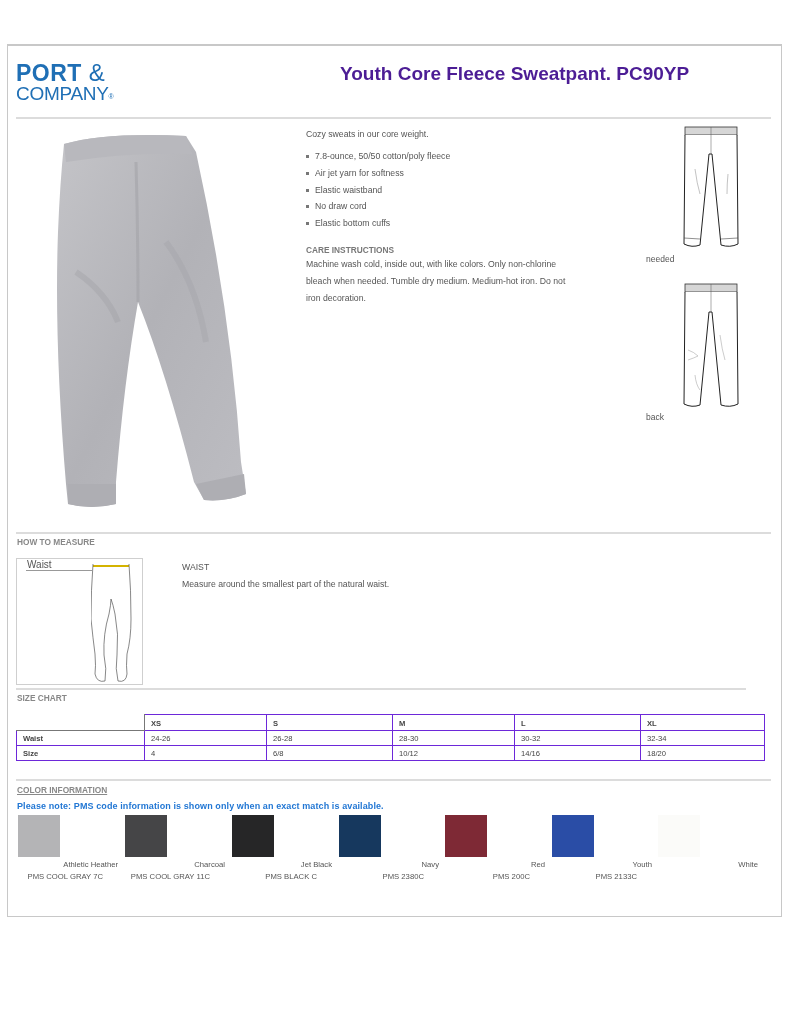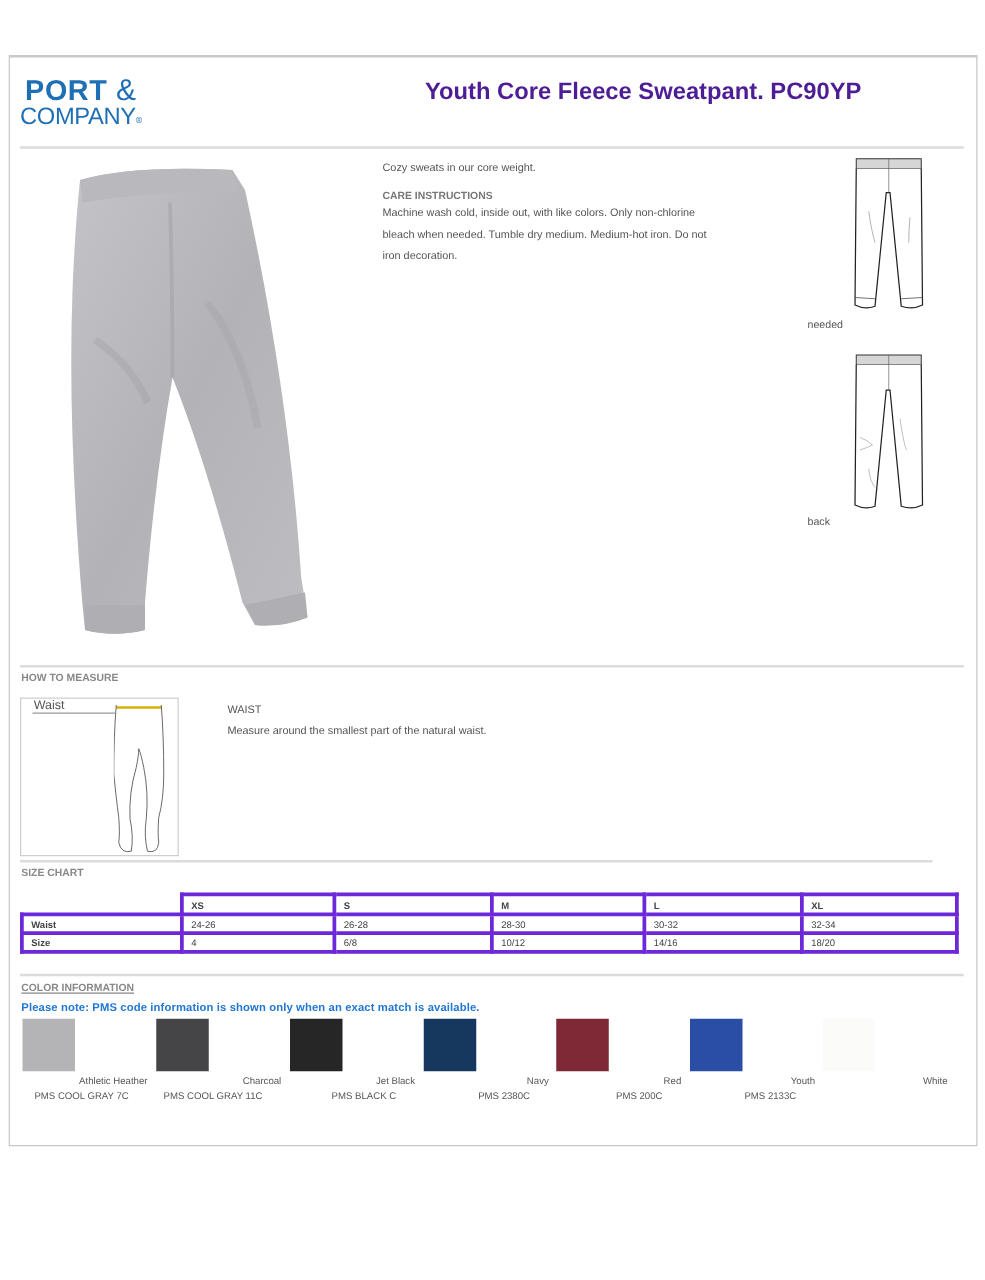--- a/index.html
+++ b/index.html
@@ -6,21 +6,21 @@
     html, body { width: 788px; height: 1024px; background: #ffffff; overflow: hidden; }
     body { font-family: "Liberation Sans", sans-serif; color: #444; position: relative; }
 
     .frame {
       position: absolute; left: 7px; top: 44px; width: 775px; height: 873px;
       border: 1px solid #c8c8c8; border-top: 2px solid #c8c8c8; background: #fff;
     }
 
     
     .logo { position: absolute; left: 16px; top: 61px; line-height: 1; }
-    .logo .l1 { font-size: 23px; font-weight: bold; color: #1f6fb5; letter-spacing: 0.5px; text-align: center; }
+    .logo .l1 { font-size: 23px; font-weight: bold; color: #1f6fb5; letter-spacing: 0.5px; }
     .logo .l1 .amp { font-weight: normal; font-size: 24px; }
     .logo .l2 { font-size: 19px; color: #1f6fb5; letter-spacing: -0.3px; margin-top: -1px; }
     .logo .reg { font-size: 7px; vertical-align: 1px; }
     .title { position: absolute; left: 340px; top: 63px; font-size: 19px; font-weight: bold; color: #4c1d95; }
     .hr { position: absolute; height: 2px; background: #dcdcdc; }
 
     
     .product-photo { position: absolute; left: 46px; top: 122px; width: 220px; height: 392px; }
 
     
@@ -41,21 +41,21 @@
 
     
     .measure-box { position: absolute; left: 16px; top: 558px; width: 127px; height: 127px; border: 1px solid #cfcfcf; background: #fff; }
     .measure-label { position: absolute; left: 10px; top: 0px; font-size: 10px; color: #555; }
     .measure-underline { position: absolute; left: 9px; top: 11px; width: 66px; height: 1px; background: #999; }
     .measure-head { position: absolute; left: 182px; top: 562px; font-size: 8.7px; color: #555; }
     .measure-text { position: absolute; left: 182px; top: 579px; font-size: 8.7px; color: #555; }
 
     
     .size-table { position: absolute; left: 16px; top: 714px; border-collapse: collapse; font-size: 7.6px; color: #444; }
-    .size-table td { height: 15px; padding: 1px 5px 0 6px; border: 3px solid #6d28d9; vertical-align: middle; }
+    .size-table td { height: 15px; padding: 1px 5px 0 6px; border: 1px solid #6d28d9; vertical-align: middle; }
     .size-table td.blank { border: none; border-right: 1px solid #777; border-bottom: 1px solid #777; }
     .size-table td.rowhead { font-weight: bold; }
     .size-table tr.head td { height: 16px; font-weight: bold; }
 
     
     .note { position: absolute; left: 17px; top: 801px; font-size: 9px; font-weight: bold; color: #2277d4; letter-spacing: 0.1px; }
     .swatch-col { position: absolute; top: 815px; width: 100px; text-align: right; }
     .swatch { width: 42px; height: 42px; }
     .swatch-name { font-size: 7.7px; color: #555; margin-top: 3px; line-height: 10.5px; }
     .swatch-pms { font-size: 7.7px; color: #555; line-height: 11px; width: 85px; }
@@ -84,20 +84,27 @@
   <path d="M18 22 Q60 10 140 14 L146 32 Q80 30 20 40 Z" fill="#b8b8bd"></path>
   <path d="M90 40 Q92 110 92 180" stroke="#a3a3a8" stroke-width="3" fill="none" opacity="0.6"></path>
   <path d="M30 150 Q60 170 72 200" stroke="#a0a0a6" stroke-width="6" fill="none" opacity="0.4"></path>
   <path d="M120 120 Q150 160 160 220" stroke="#a0a0a6" stroke-width="6" fill="none" opacity="0.35"></path>
   <path d="M22 362 L70 362 L70 382 Q45 388 22 382 Z" fill="#aeaeb3"></path>
   <path d="M150 362 L198 352 L200 372 Q180 380 158 378 Z" fill="#aeaeb3"></path>
 </svg>
 
 <div class="desc">
   <div class="intro">Cozy sweats in our core weight.</div>
+  <ul>
+    <li>7.8-ounce, 50/50 cotton/poly fleece</li>
+    <li>Air jet yarn for softness</li>
+    <li>Elastic waistband</li>
+    <li>No draw cord</li>
+    <li>Elastic bottom cuffs</li>
+  </ul>
   <div class="care-title">CARE INSTRUCTIONS</div>
   <div class="care-text">Machine wash cold, inside out, with like colors. Only non-chlorine bleach when needed. Tumble dry medium. Medium-hot iron. Do not iron decoration.</div>
 </div>
 
 <svg class="flat" style="left:680px; top:124px; width:62px; height:130px;" viewBox="0 0 62 130">
   <rect x="5" y="3" width="52" height="8" fill="#d6d6d6" stroke="#333" stroke-width="0.8"></rect>
   <path d="M5 11 L4 120 Q12 124 20 121 L29 30 L32 30 L41 121 Q50 124 58 120 L57 11" fill="#fff" stroke="#222" stroke-width="1"></path>
   <line x1="31" y1="3" x2="31" y2="30" stroke="#555" stroke-width="0.5"></line>
   <path d="M15 45 Q17 60 20 70" stroke="#999" stroke-width="0.6" fill="none"></path>
   <path d="M48 50 Q47 60 47 70" stroke="#999" stroke-width="0.6" fill="none"></path>

